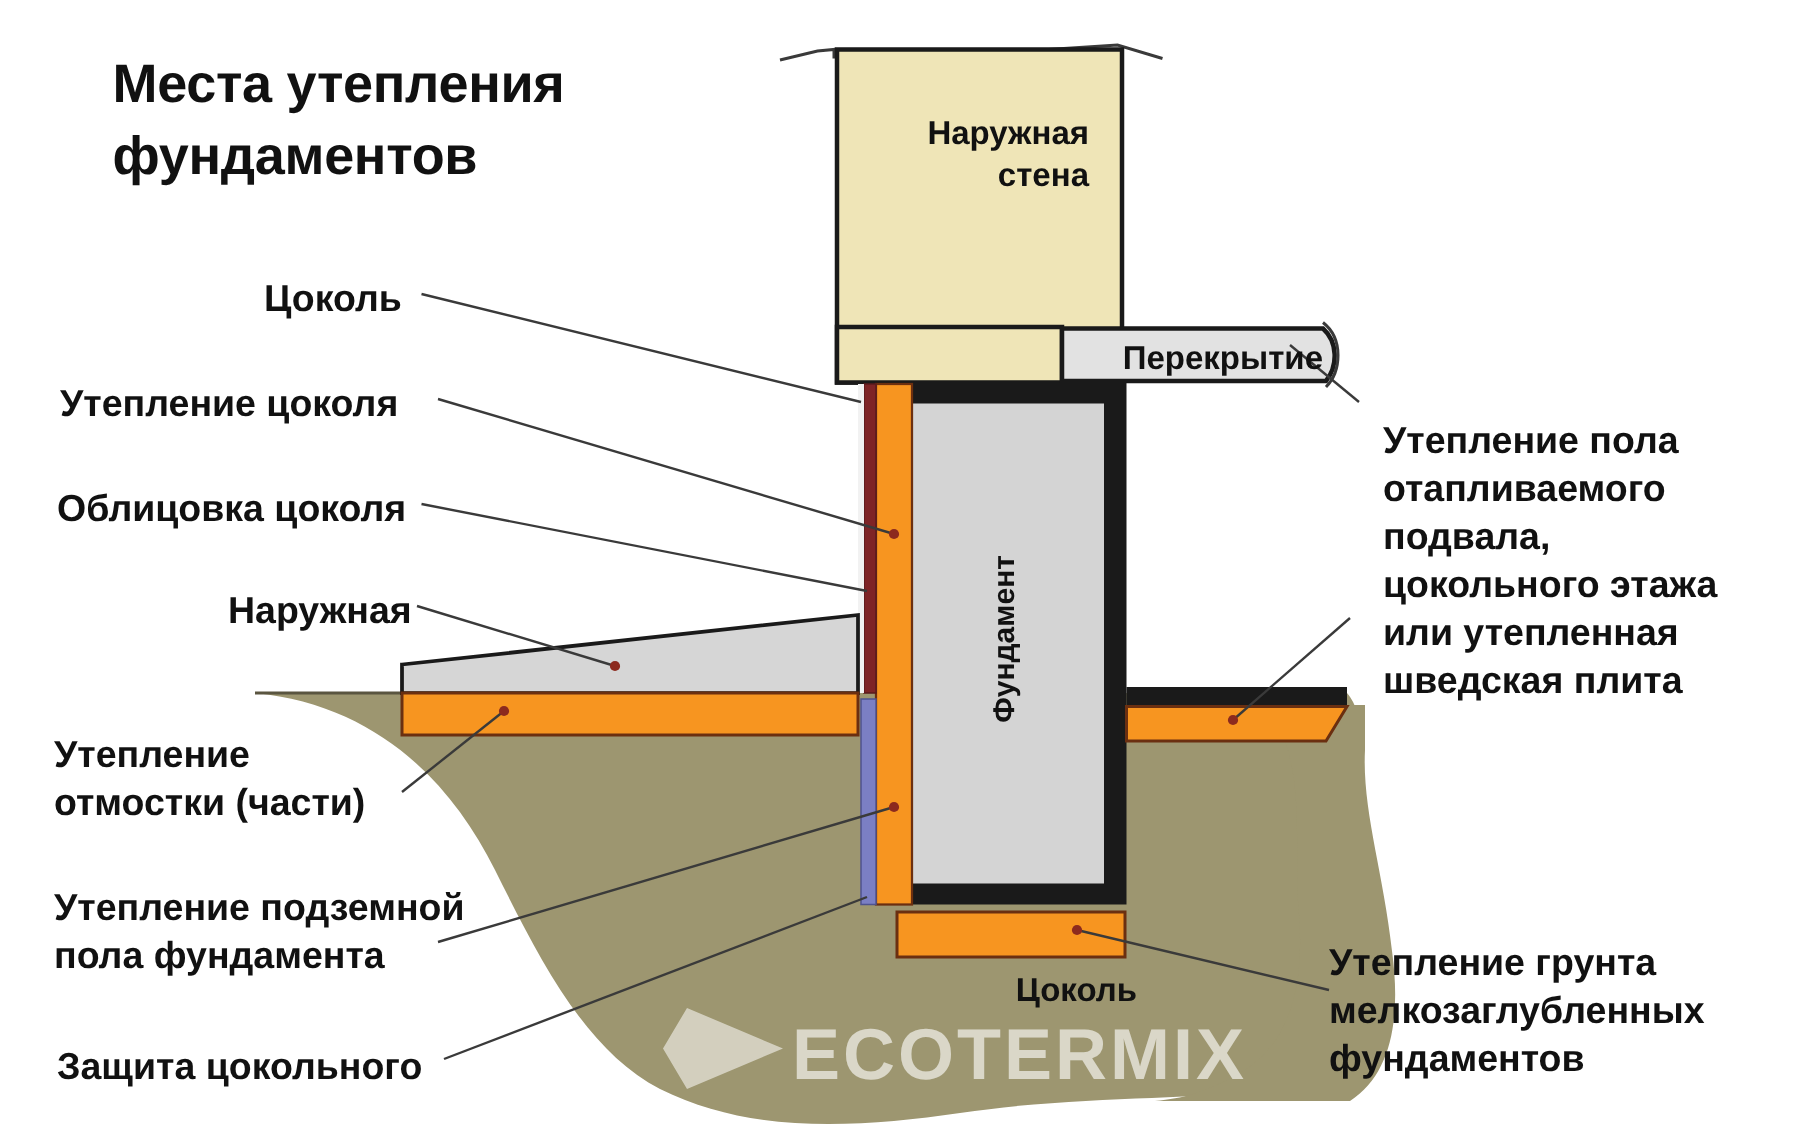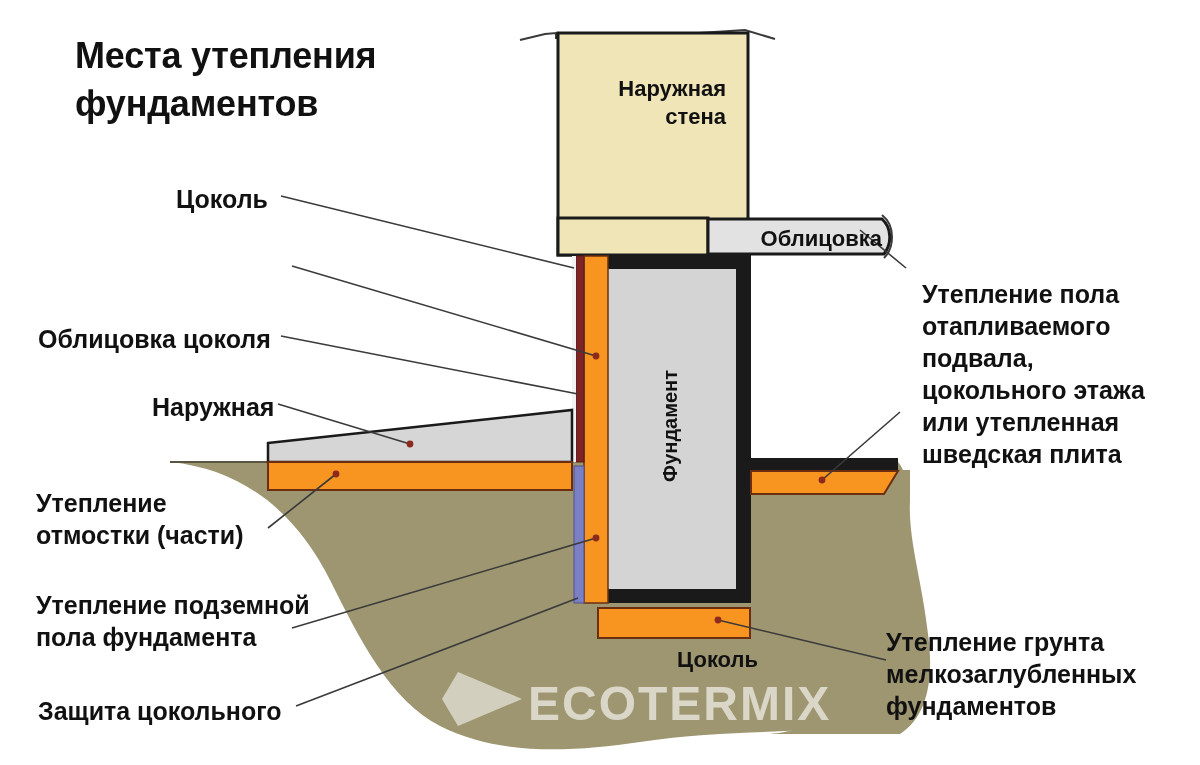--- a/index.html
+++ b/index.html
@@ -118,20 +118,21 @@
     <path d="M 458,672 L 522,699 L 458,726 L 474,699 Z M 458,672 L 474,699 L 458,726 L 442,699 Z" fill="rgba(255,255,255,0.55)"></path>
   </svg>
 
   <div class="title" style="left:75px;top:32px;width:400px;">
     <div>Места утепления</div>
     <div>фундаментов</div>
   </div>
 
   <div class="lbl side-lbl" style="left:176px;top:183px;">Цоколь</div>
 
+  <div class="lbl side-lbl" style="left:40px;top:253px;">Утепление цоколя</div>
 
   <div class="lbl side-lbl" style="left:38px;top:323px;">Облицовка цоколя</div>
 
   <div class="lbl side-lbl" style="left:152px;top:391px;">Наружная</div>
 
   <div class="lbl side-lbl multi" style="left:36px;top:487px;width:240px;white-space:pre-line;">Утепление
 отмостки (части)</div>
 
   <div class="lbl side-lbl multi" style="left:36px;top:589px;width:300px;white-space:pre-line;">Утепление подземной
 пола фундамента</div>
@@ -145,21 +146,21 @@
 или утепленная
 шведская плита</div>
 
   <div class="lbl side-lbl multi" style="left:886px;top:626px;width:270px;white-space:pre-line;">Утепление грунта
 мелкозаглубленных
 фундаментов</div>
 
   <div class="lbl inner-lbl" style="left:580px;top:75px;width:146px;white-space:pre-line;">Наружная
 стена</div>
 
-  <div class="lbl inner-lbl" style="left:722px;top:225px;width:160px;">Облицовка</div>
+  <div class="lbl inner-lbl" style="left:722px;top:225px;width:160px;">Перекрытие</div>
 
   <div class="vert" style="left:659px;top:370px;">Фундамент</div>
 
   <div class="lbl inner-lbl" style="left:648px;top:646px;width:110px;">Цоколь</div>
 
   <div class="wm" style="left:528px;top:676px;">ECOTERMIX</div>
 
 </div>
 
 </body></html>

